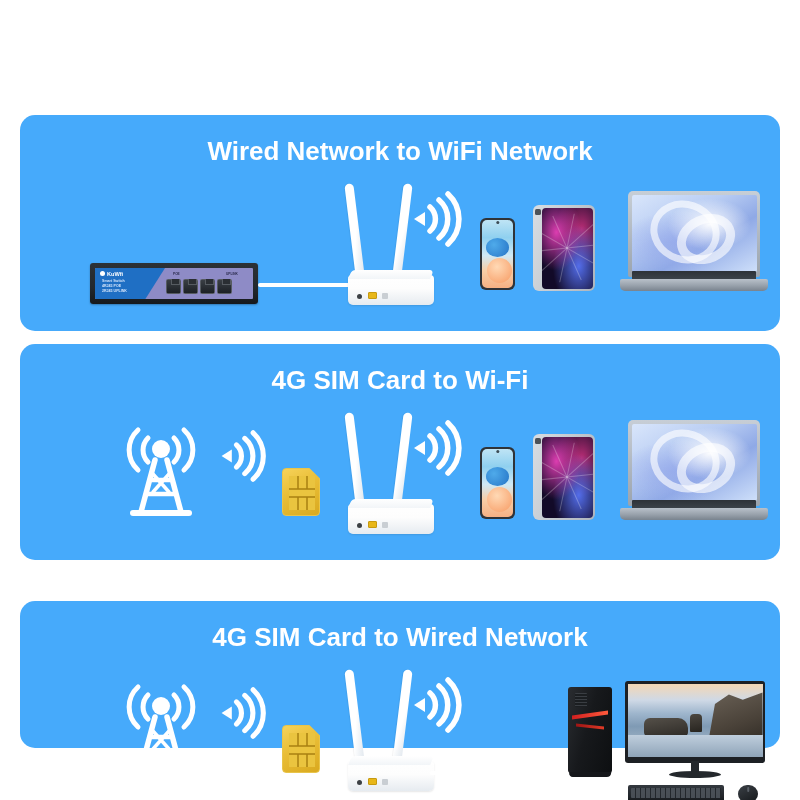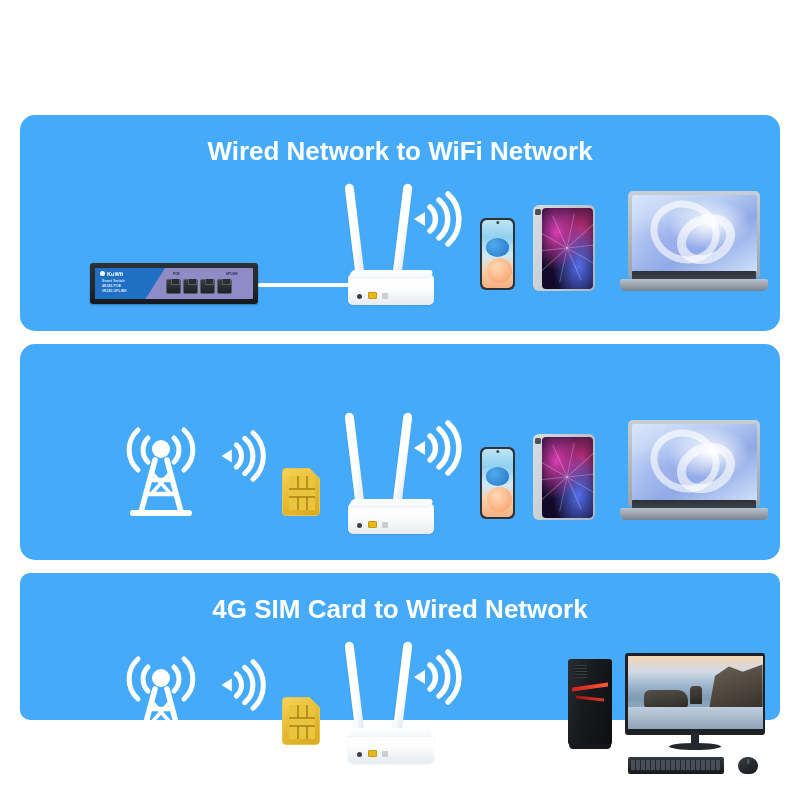--- a/index.html
+++ b/index.html
@@ -23,21 +23,21 @@
   }
 
   .panel {
     position: absolute;
     left: 20px; width: 760px;
     background: #46aafb;
     border-radius: 15px;
   }
   #panel-1 { top: 115px;  height: 216px; }
   #panel-2 { top: 344px;  height: 216px; }
-  #panel-3 { top: 573px;  height: 147px; border-radius: 10px; }
+  #panel-3 { top: 601px;  height: 147px; }
 
   .panel-title {
     position: absolute;
     left: 0; top: 21px; width: 100%;
     text-align: center;
     color: #ffffff;
     font-size: 26px;
     font-weight: bold;
     white-space: nowrap;
   }
@@ -435,20 +435,21 @@
           </div>
         </div>
         <div class="kbd"></div>
         <div class="base"></div>
       </div>
 
     </div>
   </div>
 
   <div class="panel" id="panel-2">
+    <div class="panel-title">4G SIM Card to Wi-Fi</div>
 
     <div class="stage">
 
       <div class="tower" style="left:88px; top:16px;">
         <svg width="106" height="106" viewBox="0 0 106 106">
           <circle cx="53" cy="31" r="9" fill="#ffffff"></circle>
           <path d="M40 20 A17 17 0 0 0 40 44" stroke="#ffffff" stroke-width="5" fill="none" stroke-linecap="round"></path>
           <path d="M66 20 A17 17 0 0 1 66 44" stroke="#ffffff" stroke-width="5" fill="none" stroke-linecap="round"></path>
           <path d="M30 12 A27 27 0 0 0 30 52" stroke="#ffffff" stroke-width="5" fill="none" stroke-linecap="round"></path>
           <path d="M76 12 A27 27 0 0 1 76 52" stroke="#ffffff" stroke-width="5" fill="none" stroke-linecap="round"></path>

